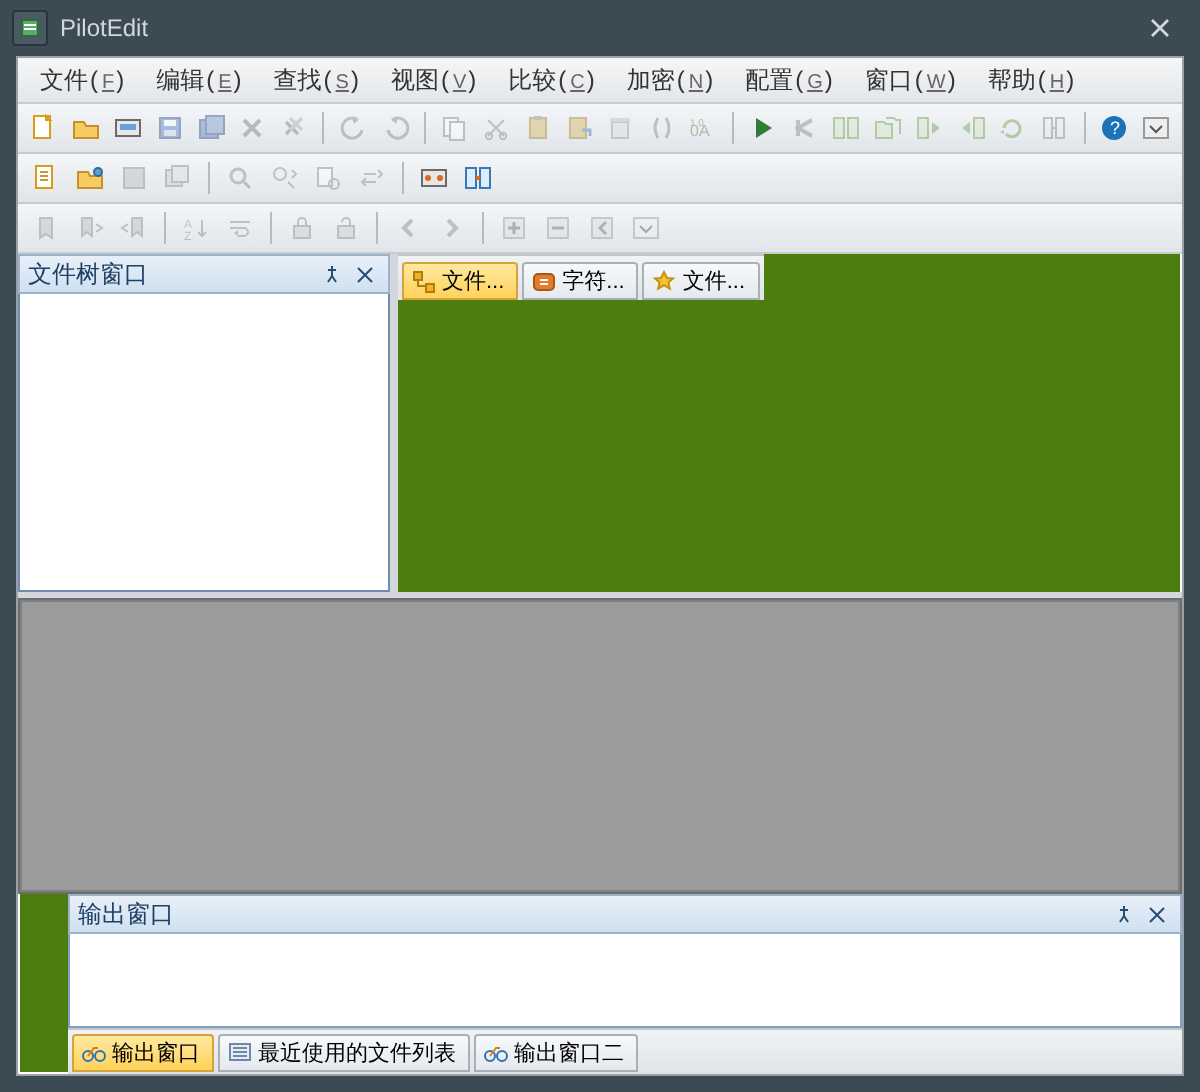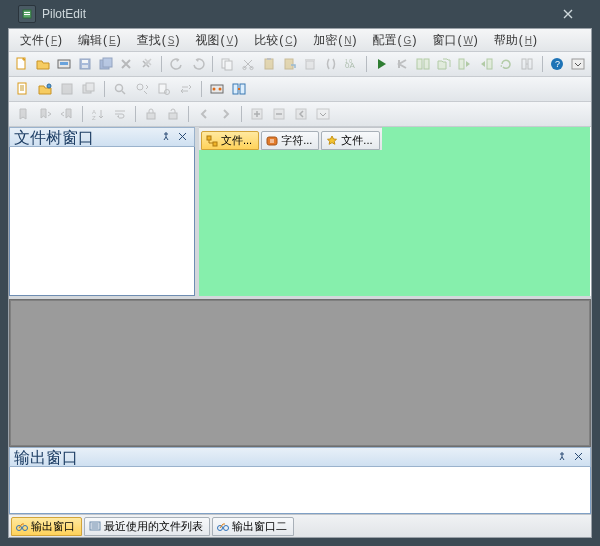--- a/index.html
+++ b/index.html
@@ -13,21 +13,21 @@
     overflow: hidden;
     color: #000;
   }
   
   .title-bar {
     display: flex;
     align-items: center;
     height: 28px;
     background: #3c4a54;
     color: #cfd8dc;
-    padding: 0 18px;
+    padding: 0 6px;
     position: relative;
   }
   .title-bar .app-icon {
     width: 16px; height: 16px;
     background: #4a5a64;
     border: 1px solid #2a343c;
     border-radius: 2px;
     margin-right: 6px;
     display:flex;align-items:center;justify-content:center;
   }
@@ -37,21 +37,21 @@
   .title-bar .close {
     width: 28px; height: 20px;
     display: flex; align-items: center; justify-content: center;
     color: #cfd8dc;
   }
 
   
   .app-frame {
     position: absolute;
     left: 8px; right: 8px; top: 28px; bottom: 8px;
-    background: #86efac;
+    background: #4d7c0f;
     border: 1px solid #9aa1a8;
     box-shadow: 0 0 0 1px #ffffff inset;
     display: flex;
     flex-direction: column;
   }
 
   
   .menu-bar {
     display: flex;
     align-items: center;
@@ -109,26 +109,26 @@
   
   .left-panel {
     width: 186px;
     display: flex;
     flex-direction: column;
     border-right: 4px solid #d3d7db;
   }
   .panel-header {
     height: 18px;
     display: flex;
-    align-items: flex-start;
+    align-items: center;
     padding: 0 4px;
     background: linear-gradient(#e8f0f8, #cfe0f1);
     border: 1px solid #9ab2cc;
     color: #204066;
-    font-size: 16px;
+    font-size: 12px;
     gap: 0;
   }
   .panel-header .spacer { flex:1 1 auto; }
   .panel-header .hdr-btn { width:14px;height:14px; display:flex;align-items:center;justify-content:center; color:#2a4b74; border:1px solid transparent; }
   .panel-body {
     flex: 1 1 auto;
     background:#fff;
     border: 1px solid #6e8db2;
     border-top:none;
     overflow:auto;
@@ -159,20 +159,21 @@
     flex:1 1 auto;
     background:#9b9b9b;
     border: 1px solid #6e6e6e;
     box-shadow: inset 0 0 0 1px #808080;
   }
 
   
   .bottom-panel {
     display:flex;
     flex-direction:column;
+    margin-left:25px;
   }
   .output-body {
     height: 46px;
     background:#fff;
     border:1px solid #7fa0c5;
     border-top:none;
     overflow:auto;
   }
   .output-body-inner { height:100%; }
   .bottom-tabs {

